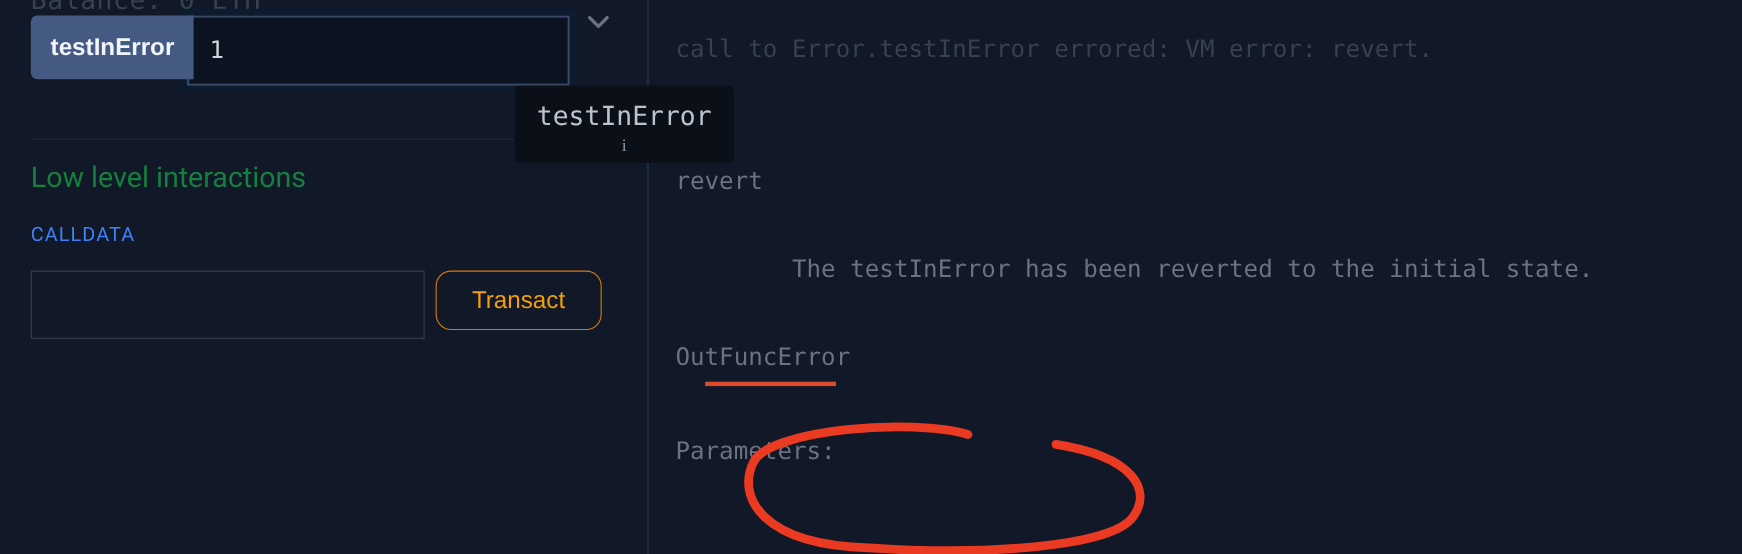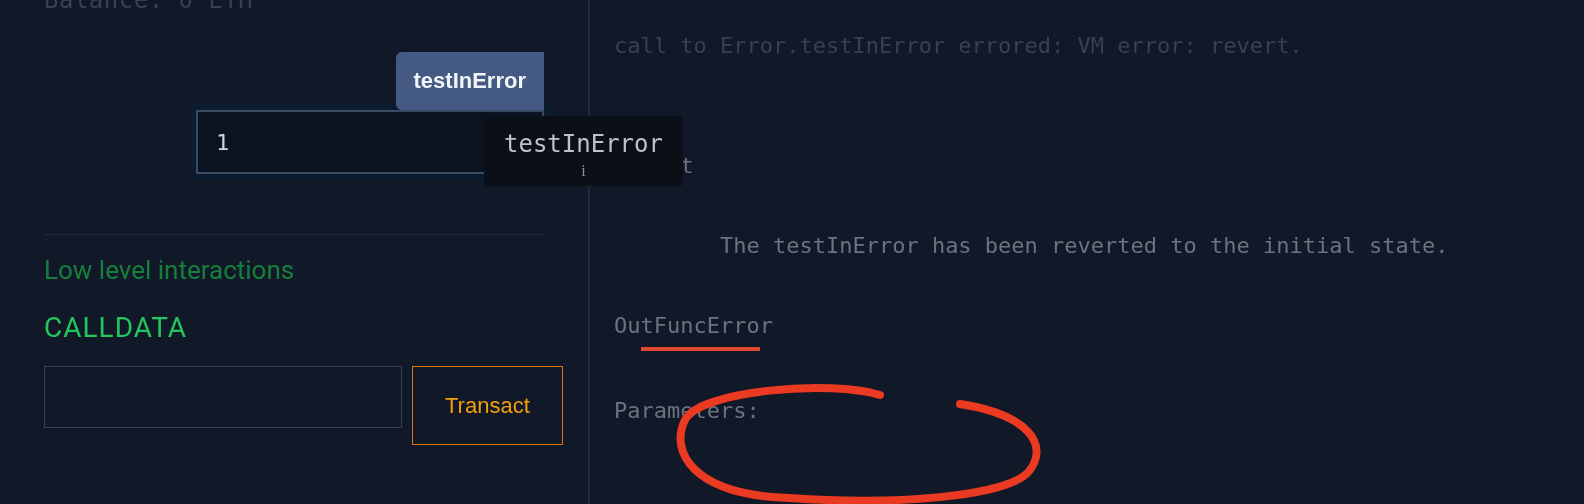--- a/index.html
+++ b/index.html
@@ -7,46 +7,44 @@
       width: 1584px;
       height: 504px;
       background: #111827;
       color: #9ca3af;
       font-family: -apple-system, BlinkMacSystemFont, "Segoe UI", Roboto, Helvetica, Arial, sans-serif;
       overflow: hidden;
     }
     .app { display: flex; height: 100%; }
     .left-panel {
       width: 590px;
-      padding: 0 44px 20px;
+      padding: 0 28px 20px;
       border-right: 2px solid #1f2a3a;
     }
     .right-panel {
       flex: 1;
       padding: 0 12px 20px 24px;
       font-family: ui-monospace, SFMono-Regular, Menlo, Consolas, monospace;
       font-size: 22px;
       line-height: 40px;
       color: #6b7280;
       white-space: pre;
       overflow: hidden;
     }
     .balance-line {
       font-size: 24px;
       color: #374151;
       margin-top: -14px;
       letter-spacing: 0.5px;
       font-family: ui-monospace, SFMono-Regular, Menlo, Consolas, monospace;
     }
     .func-row {
-      margin-top: 38px;
       display: flex;
-      align-items: flex-end;
+      align-items: flex-start;
       position: relative;
-      flex-direction: column;
     }
     .func-button {
       background: #445a82;
       color: #f1f5f9;
       font-weight: 700;
       font-size: 22px;
       padding: 16px 18px;
       border-top-left-radius: 6px;
       border-bottom-left-radius: 6px;
       border: none;
@@ -99,47 +97,47 @@
       border-top: 1px solid #1f2a3a;
     }
     .section-title {
       margin-top: 20px;
       color: #15803d;
       font-size: 26px;
       font-weight: 400;
     }
     .field-label {
       margin-top: 26px;
-      font-size: 28px;
-      color: #22c55e;
+      font-size: 18px;
+      color: #3b82f6;
       letter-spacing: 1px;
     }
     .calldata-row {
       margin-top: 22px;
       display: flex;
       align-items: stretch;
       gap: 10px;
     }
     .calldata-input {
       flex: 0 0 358px;
       height: 62px;
       background: transparent;
       border: 1px solid #374151;
       color: #d1d5db;
       font-size: 20px;
       padding: 0 14px;
     }
     .transact-button {
-      height: 79px;
+      height: 54px;
       padding: 0 32px;
       background: transparent;
       border: 1.5px solid #d97706;
       color: #f59e0b;
       font-size: 22px;
-      border-radius: 0;
+      border-radius: 14px;
       cursor: pointer;
     }
     .log-line.cut {
       color: #374151;
       margin-top: -14px;
     }
     .err-name { color: #6b7280; }
     .underline-red {
       display: inline-block;
       border-bottom: 4px solid #e1492f;

